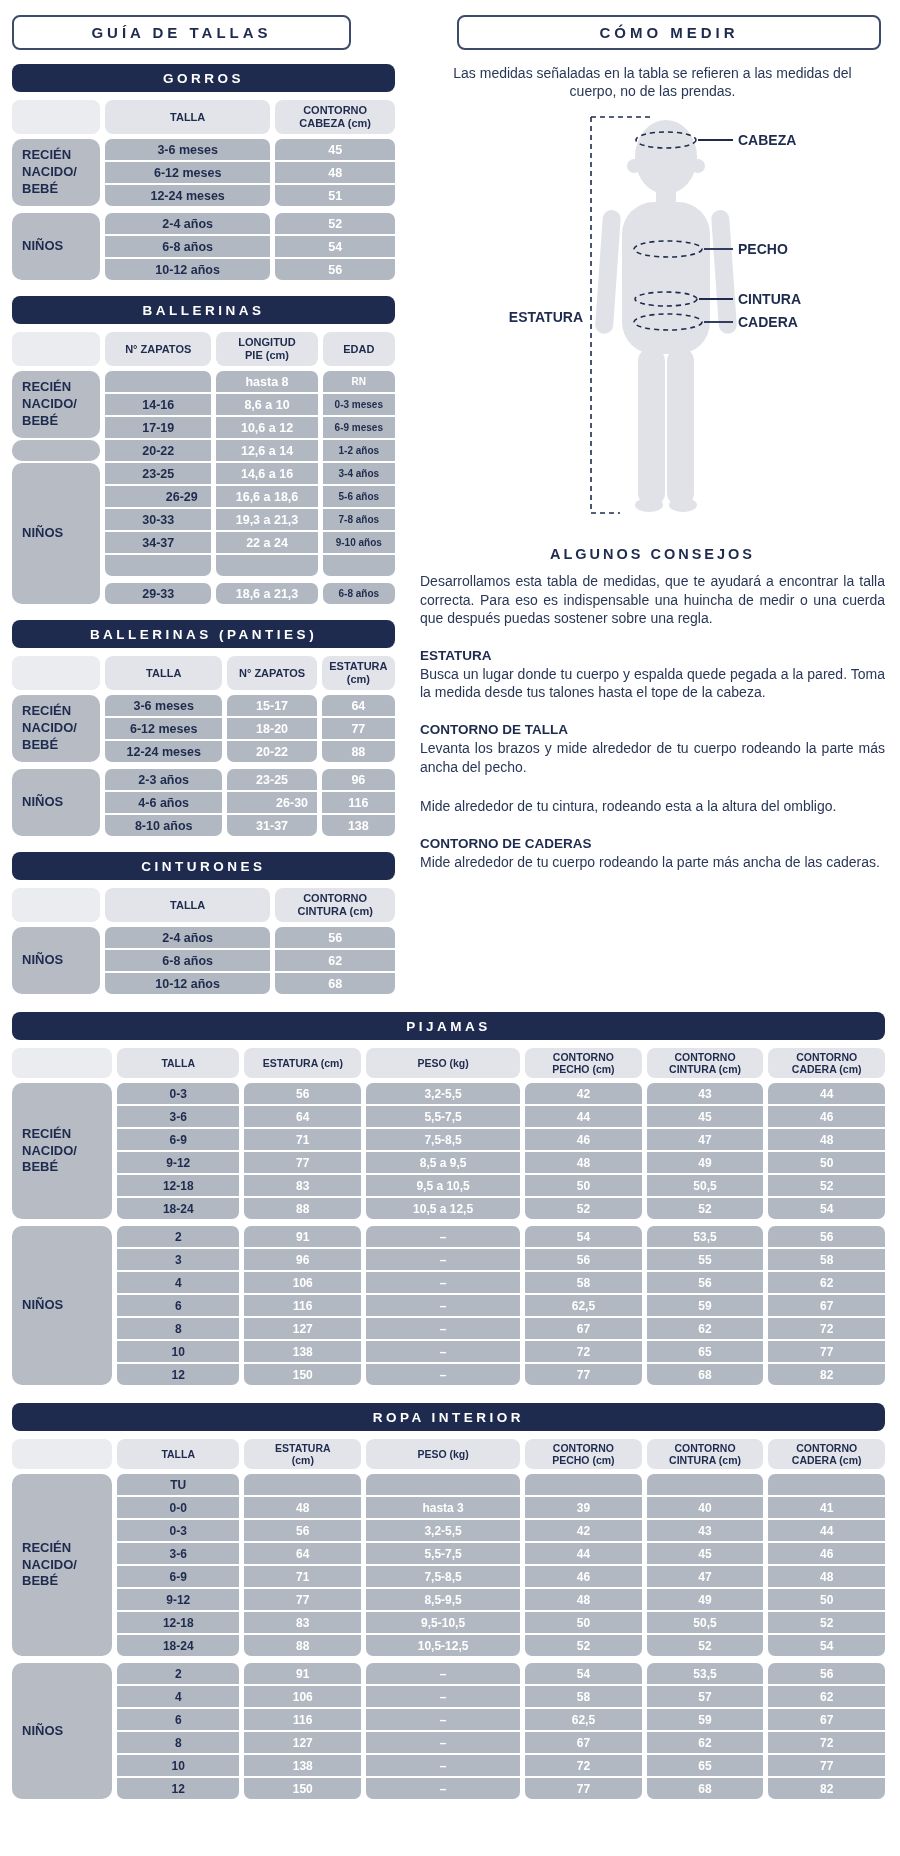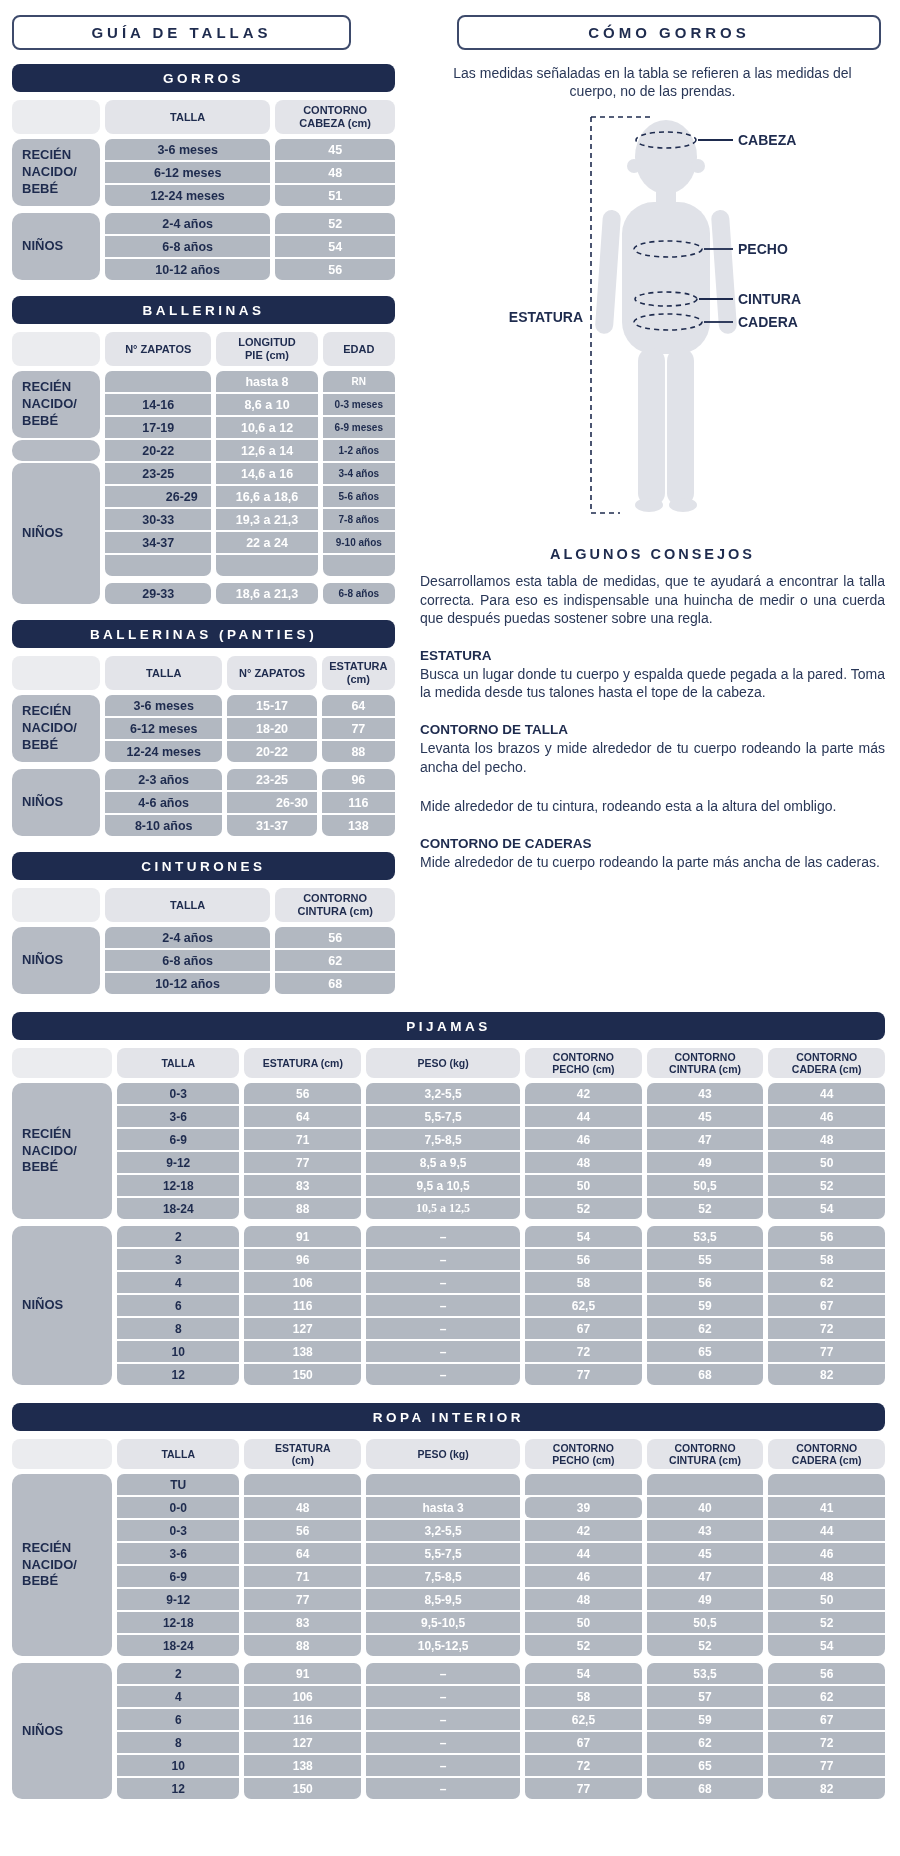--- a/index.html
+++ b/index.html
@@ -178,21 +178,21 @@
               <div class="cell navy rb" style="grid-area: 4 / 2;">10-12 años</div>
               <div class="cell white rb" style="grid-area: 4 / 3;">68</div>
               <div class="rowlabel" style="grid-area: 2 / 1 / 5;">NIÑOS</div>
             </div>
           </section>
         </div>
     </div>
 
     <div class="col-right">
       <div class="title-box">
-        <span>CÓMO GORROS</span>
+        <span>CÓMO MEDIR</span>
       </div>
       <p class="intro">Las medidas señaladas en la tabla se refieren a las medidas del cuerpo, no de las prendas.</p>
 
       <div class="figure">
         <svg width="465" height="412" viewBox="0 0 465 412">
 
           <g fill="#e0e2e8">
             <ellipse cx="246" cy="53" rx="31" ry="37"></ellipse>
             <circle cx="214" cy="62" r="7"></circle>
             <circle cx="278" cy="62" r="7"></circle>
@@ -294,21 +294,21 @@
           <div class="cell white" style="grid-area: 5 / 6;">49</div>
           <div class="cell white" style="grid-area: 5 / 7;">50</div>
           <div class="cell navy" style="grid-area: 6 / 2;">12-18</div>
           <div class="cell white" style="grid-area: 6 / 3;">83</div>
           <div class="cell white" style="grid-area: 6 / 4;">9,5 a 10,5</div>
           <div class="cell white" style="grid-area: 6 / 5;">50</div>
           <div class="cell white" style="grid-area: 6 / 6;">50,5</div>
           <div class="cell white" style="grid-area: 6 / 7;">52</div>
           <div class="cell navy rb" style="grid-area: 7 / 2;">18-24</div>
           <div class="cell white rb" style="grid-area: 7 / 3;">88</div>
-          <div class="cell white rb" style="grid-area: 7 / 4; font-family: Liberation Serif, serif;">10,5 a 12,5</div>
+          <div class="cell white rb" style="grid-area: 7 / 4;">10,5 a 12,5</div>
           <div class="cell white rb" style="grid-area: 7 / 5;">52</div>
           <div class="cell white rb" style="grid-area: 7 / 6;">52</div>
           <div class="cell white rb" style="grid-area: 7 / 7;">54</div>
           <div class="spacer" style="grid-area: 8 / 1 / auto / -1;"></div>
           <div class="cell navy rt" style="grid-area: 9 / 2;">2</div>
           <div class="cell white rt" style="grid-area: 9 / 3;">91</div>
           <div class="cell white rt" style="grid-area: 9 / 4;">–</div>
           <div class="cell white rt" style="grid-area: 9 / 5;">54</div>
           <div class="cell white rt" style="grid-area: 9 / 6;">53,5</div>
           <div class="cell white rt" style="grid-area: 9 / 7;">56</div>
@@ -370,21 +370,21 @@
 CADERA (cm)</div>
           <div class="cell navy rt" style="grid-area: 2 / 2;">TU</div>
           <div class="cell white rt" style="grid-area: 2 / 3;"></div>
           <div class="cell white rt" style="grid-area: 2 / 4;"></div>
           <div class="cell white rt" style="grid-area: 2 / 5;"></div>
           <div class="cell white rt" style="grid-area: 2 / 6;"></div>
           <div class="cell white rt" style="grid-area: 2 / 7;"></div>
           <div class="cell navy" style="grid-area: 3 / 2;">0-0</div>
           <div class="cell white" style="grid-area: 3 / 3;">48</div>
           <div class="cell white" style="grid-area: 3 / 4;">hasta 3</div>
-          <div class="cell white" style="grid-area: 3 / 5; border-radius: 6px;">39</div>
+          <div class="cell white" style="grid-area: 3 / 5;">39</div>
           <div class="cell white" style="grid-area: 3 / 6;">40</div>
           <div class="cell white" style="grid-area: 3 / 7;">41</div>
           <div class="cell navy" style="grid-area: 4 / 2;">0-3</div>
           <div class="cell white" style="grid-area: 4 / 3;">56</div>
           <div class="cell white" style="grid-area: 4 / 4;">3,2-5,5</div>
           <div class="cell white" style="grid-area: 4 / 5;">42</div>
           <div class="cell white" style="grid-area: 4 / 6;">43</div>
           <div class="cell white" style="grid-area: 4 / 7;">44</div>
           <div class="cell navy" style="grid-area: 5 / 2;">3-6</div>
           <div class="cell white" style="grid-area: 5 / 3;">64</div>

